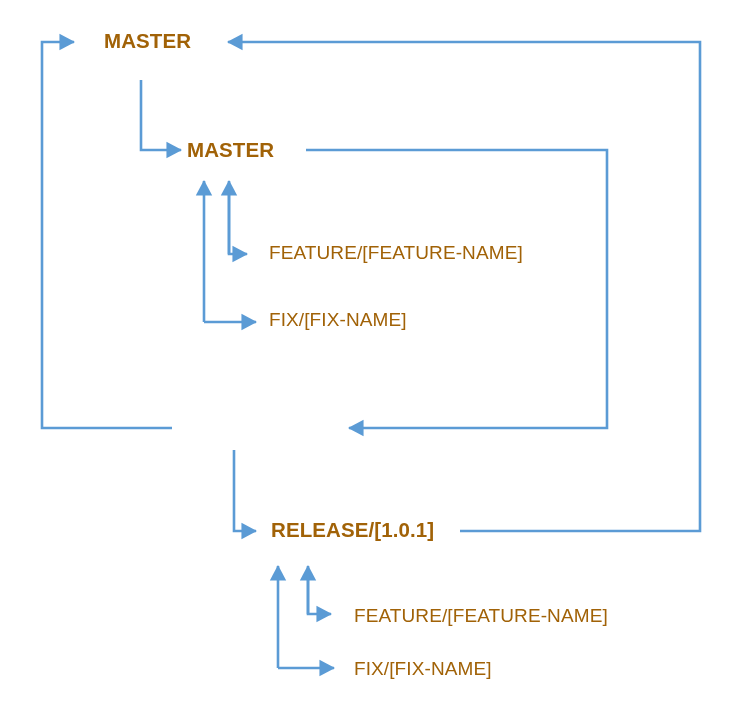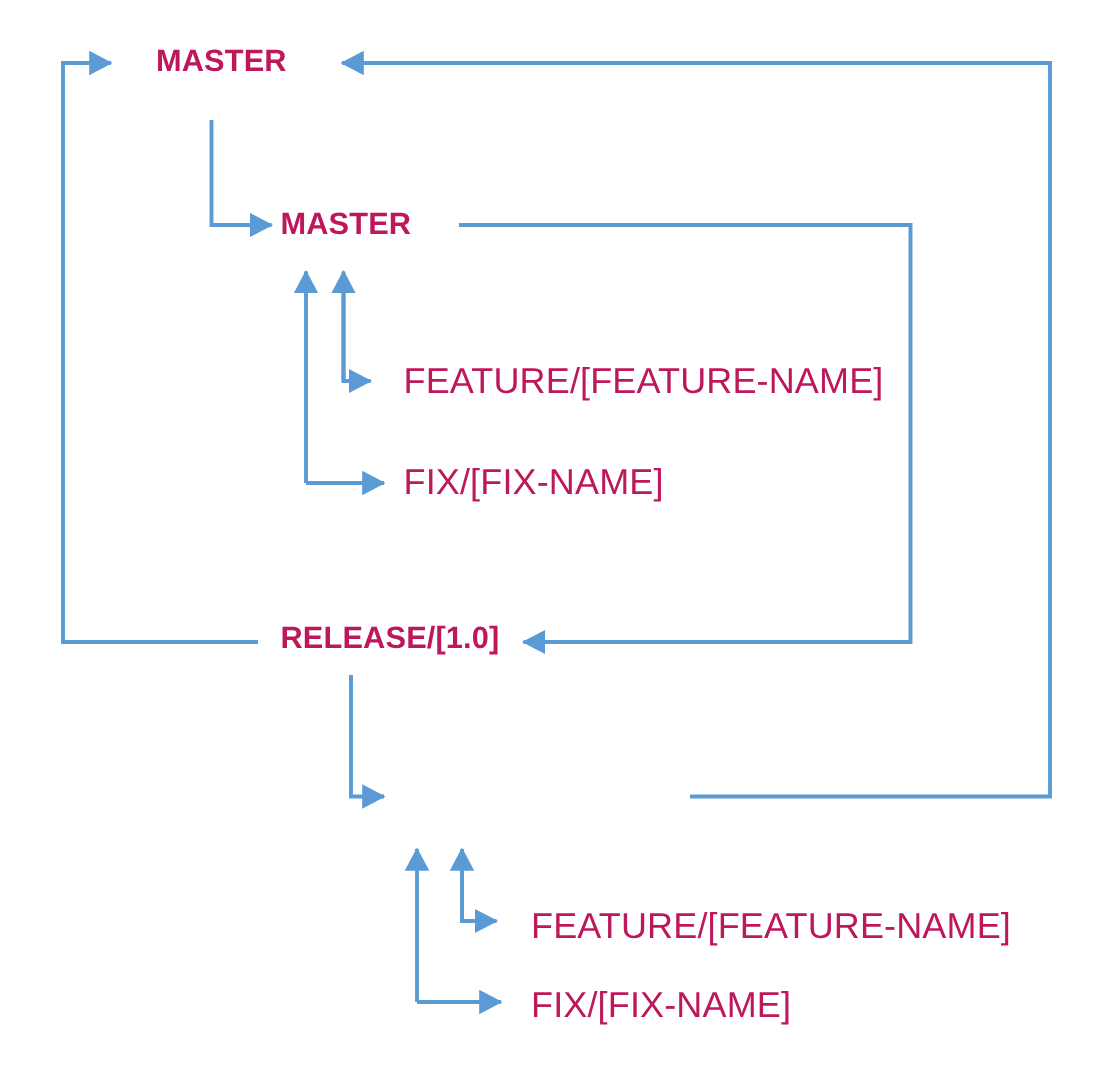--- a/index.html
+++ b/index.html
@@ -18,31 +18,31 @@
   #wiring {
     position: absolute;
     left: 0;
     top: 0;
     width: 741px;
     height: 719px;
   }
   .node-label {
     position: absolute;
     white-space: nowrap;
-    color: #be185d;
+    color: #a16207;
     line-height: 1;
     letter-spacing: 0.1px;
   }
   .node-label.branch-main {
     font-weight: bold;
     font-size: 20.5px;
   }
   .node-label.branch-sub {
     font-weight: normal;
-    font-size: 24px;
+    font-size: 19px;
   }
   
   #label-master        { left: 104px; top: 31px;  }
   #label-develop       { left: 187px; top: 140px; }
   #label-feature-dev   { left: 269px; top: 243px; }
   #label-fix-dev       { left: 269px; top: 310px; }
   #label-release-10    { left: 187px; top: 416px; }
   #label-release-101   { left: 271px; top: 520px; }
   #label-feature-rel   { left: 354px; top: 606px; }
   #label-fix-rel       { left: 354px; top: 659px; }
@@ -90,20 +90,20 @@
   </svg>
 
   <div id="label-master" class="node-label branch-main">MASTER</div>
 
   <div id="label-develop" class="node-label branch-main">MASTER</div>
 
   <div id="label-feature-dev" class="node-label branch-sub">FEATURE/[FEATURE-NAME]</div>
 
   <div id="label-fix-dev" class="node-label branch-sub">FIX/[FIX-NAME]</div>
 
-  <div id="label-release-10" class="node-label branch-main">RELEASE/[1.0]</div>
 
+  <div id="label-release-101" class="node-label branch-main">RELEASE/[1.0.1]</div>
 
   <div id="label-feature-rel" class="node-label branch-sub">FEATURE/[FEATURE-NAME]</div>
 
   <div id="label-fix-rel" class="node-label branch-sub">FIX/[FIX-NAME]</div>
 
 </div>
 
 </body></html>

